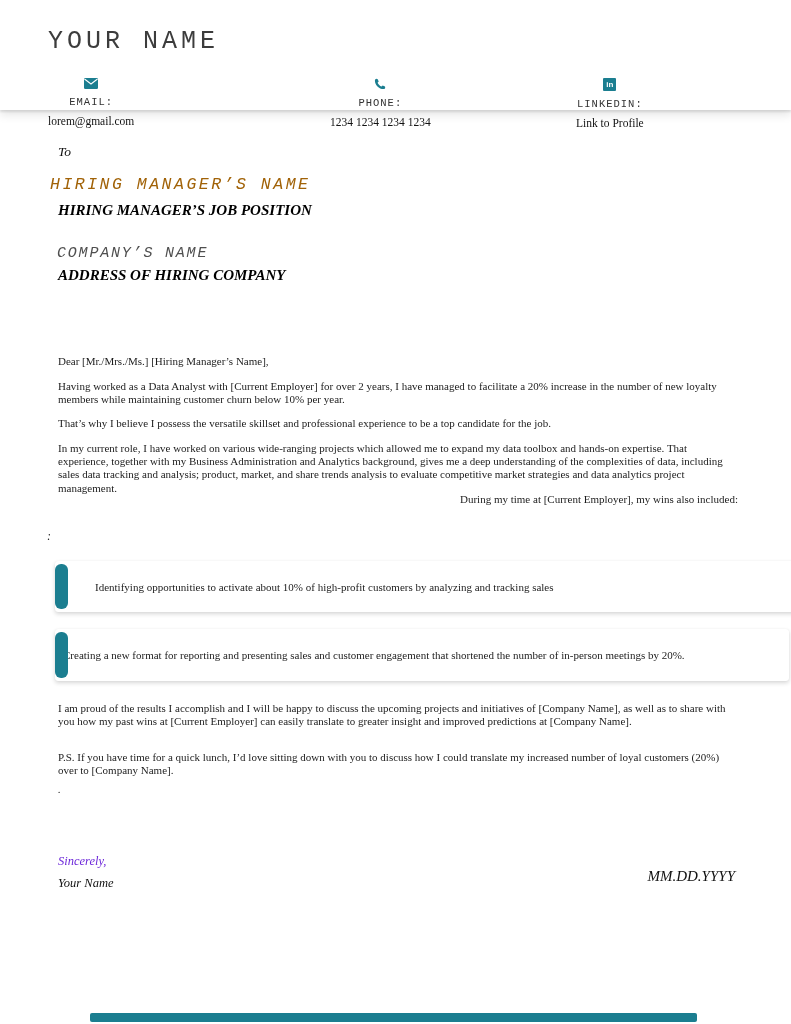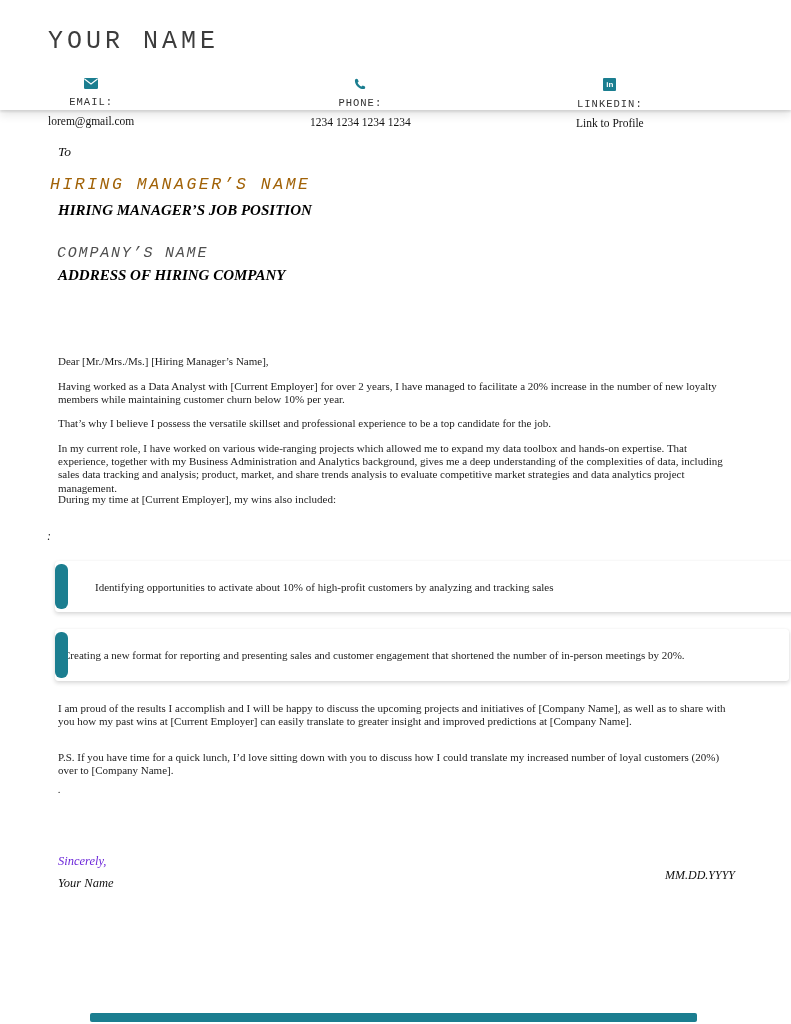--- a/index.html
+++ b/index.html
@@ -24,21 +24,21 @@
     font-size:25px;letter-spacing:4px;color:#3c3c3c;font-weight:400;
     white-space:nowrap;
   }
   .contact{
     position:absolute;top:78px;height:17px;
     display:flex;align-items:center;gap:7px;white-space:nowrap;flex-direction:column;
   }
   .contact .lbl{font-family:"Liberation Mono", monospace;font-size:10.5px;letter-spacing:1px;color:#333;}
   .contact .val{font-size:11.5px;color:#121212;}
   .c-email{left:48px;}
-  .c-phone{left:310px;}
+  .c-phone{left:330px;}
   .c-linkedin{left:576px;}
   .ic{display:inline-flex;align-items:center;justify-content:center;flex:0 0 auto;}
   .li-badge{
     width:13px;height:13px;border-radius:1px;background:var(--accent);
     color:#fff;font-family:"Liberation Sans", sans-serif;font-size:8px;font-weight:bold;
     display:inline-flex;align-items:center;justify-content:center;line-height:1;
   }
 
   
   .abs{position:absolute;white-space:nowrap;font-style:italic;}
@@ -50,21 +50,21 @@
 
   
   .para{
     position:absolute;left:58px;width:680px;
     font-size:11px;line-height:13.2px;color:#1c1c1c;margin:0;
   }
   .p-salutation{top:355px;}
   .p-1{top:380px;}
   .p-2{top:417px;}
   .p-3{top:442px;}
-  .p-4{top:493px;}
+  .p-4{top:493px;text-align:right;}
   .orphan-colon{left:47px;top:529px;font-size:12px;color:#222;}
   .p-5{top:702px;}
   .p-6{top:751px;}
   .orphan-period{left:58px;top:783px;font-size:11px;color:#222;}
 
   
   .callout{
     position:absolute;left:55px;width:726px;background:#fff;
     border-radius:3px;
     box-shadow:0 2px 4px rgba(0,0,0,.16), 0 0 1px rgba(0,0,0,.08);
@@ -75,21 +75,21 @@
     content:"";position:absolute;left:0;top:3px;bottom:3px;width:13px;
     background:var(--accent);border-radius:6px;
   }
   .callout-1{top:561px;height:51px;padding-left:40px;}
   .callout-2{top:629px;height:52px;padding-left:8px;}
   .callout .txt{padding-right:30px;}
 
   
   .sincerely{left:58px;top:854px;font-size:12.5px;color:#6d28d9;}
   .signature{left:58px;top:876px;font-size:12.5px;color:#111;}
-  .date{right:56px;top:868px;font-size:12px;color:#111;}
+  .date{right:56px;top:868px;font-size:15px;color:#111;}
 
   
   .bottom-bar{
     position:absolute;left:90px;top:1013px;width:607px;height:9px;
     background:var(--accent);border-radius:2px;
   }
 </style>
 </head>
 <body>
 

